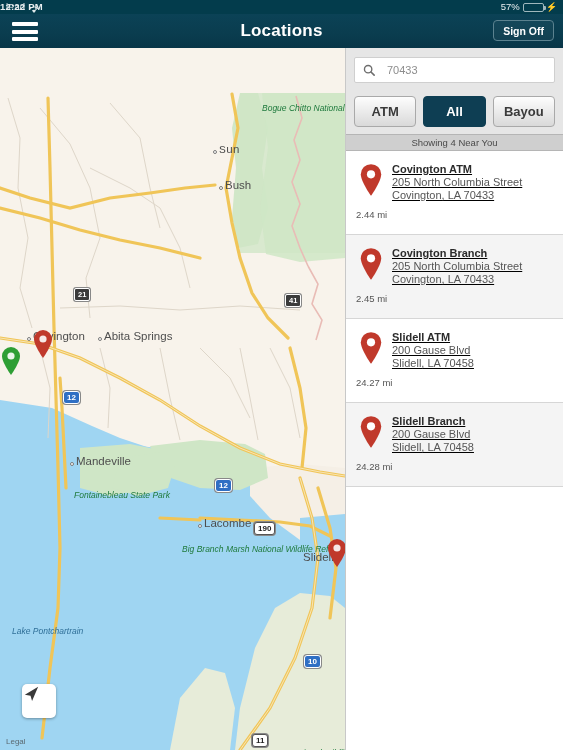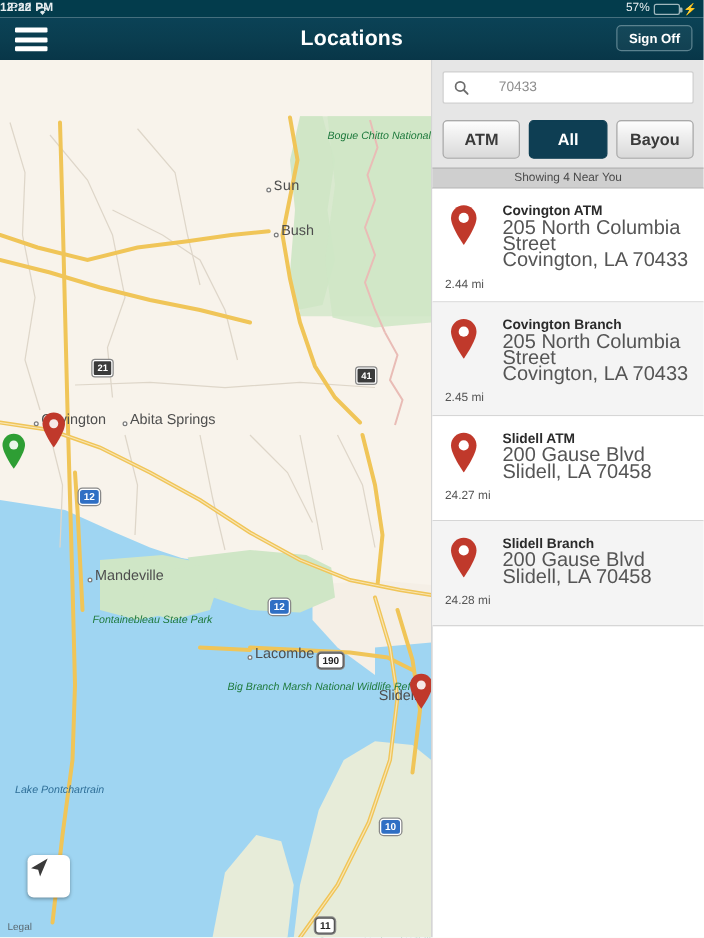--- a/index.html
+++ b/index.html
@@ -103,21 +103,21 @@
   
   .panel {
     position: absolute; top: 48px; left: 345px; width: 218px; height: 702px;
     background: #fff; border-left: 1px solid #c8c8c8;
   }
   .search-wrap {
     height: 44px; background: #e6e6e6; padding: 9px 8px;
   }
   .search-box {
     height: 26px; background: #fff; border: 1px solid #cfcfcf; border-radius: 2px;
-    display: flex; align-items: center; padding: 0 8px; gap: 24px;
+    display: flex; align-items: center; padding: 0 8px; gap: 12px;
   }
   .search-val { font-size: 11px; color: #8d8d8d; }
   .segwrap {
     height: 42px; background: #e6e6e6;
     display: flex; gap: 7px; padding: 4px 8px 7px 8px;
   }
   .seg {
     flex: 1; border-radius: 4px; font-size: 13px; font-weight: bold;
     display: flex; align-items: center; justify-content: center; cursor: pointer;
     border: 1px solid #a9a9a9;
@@ -131,25 +131,25 @@
     height: 17px; background: #cfcfcf; border-top: 1px solid #b5b5b5;
     border-bottom: 1px solid #b5b5b5;
     font-size: 9.5px; color: #4a4a4a; text-align: center; line-height: 16px;
   }
   .rows { background: #fff; }
   .row {
     position: relative; min-height: 84px; padding: 11px 8px 8px 8px;
     border-bottom: 1px solid #d6d6d6; background: #fff; cursor: pointer;
   }
   .row.alt { background: #f4f4f4; }
-  .row-top { display: flex; gap: 14px; }
+  .row-top { display: flex; gap: 4px; text-decoration: underline; }
   .row-pin { width: 34px; flex: 0 0 34px; display: flex; justify-content: center; padding-top: 1px; }
   .row-text { flex: 1; padding-top: 1px; }
   .row-name { font-size: 11px; font-weight: bold; color: #2b2b2b; line-height: 13px; }
-  .row-addr { font-size: 16px; color: #555; line-height: 13px; }
+  .row-addr { font-size: 11px; color: #555; line-height: 13px; }
   .row-dist {
     margin-top: 7px; margin-left: 2px; font-size: 9.5px; color: #555;
     line-height: 11px; width: 40px;
   }
 </style>
 </head>
 <body>
 
 <div id="app">
 

